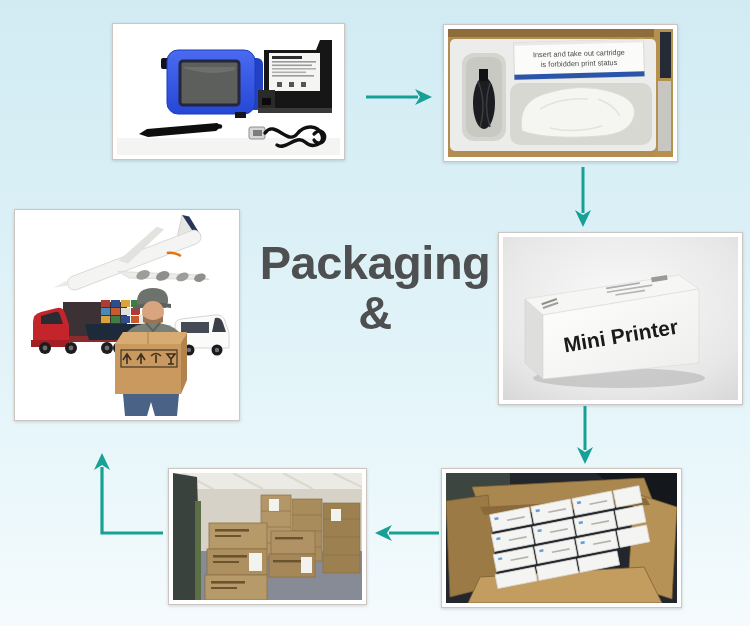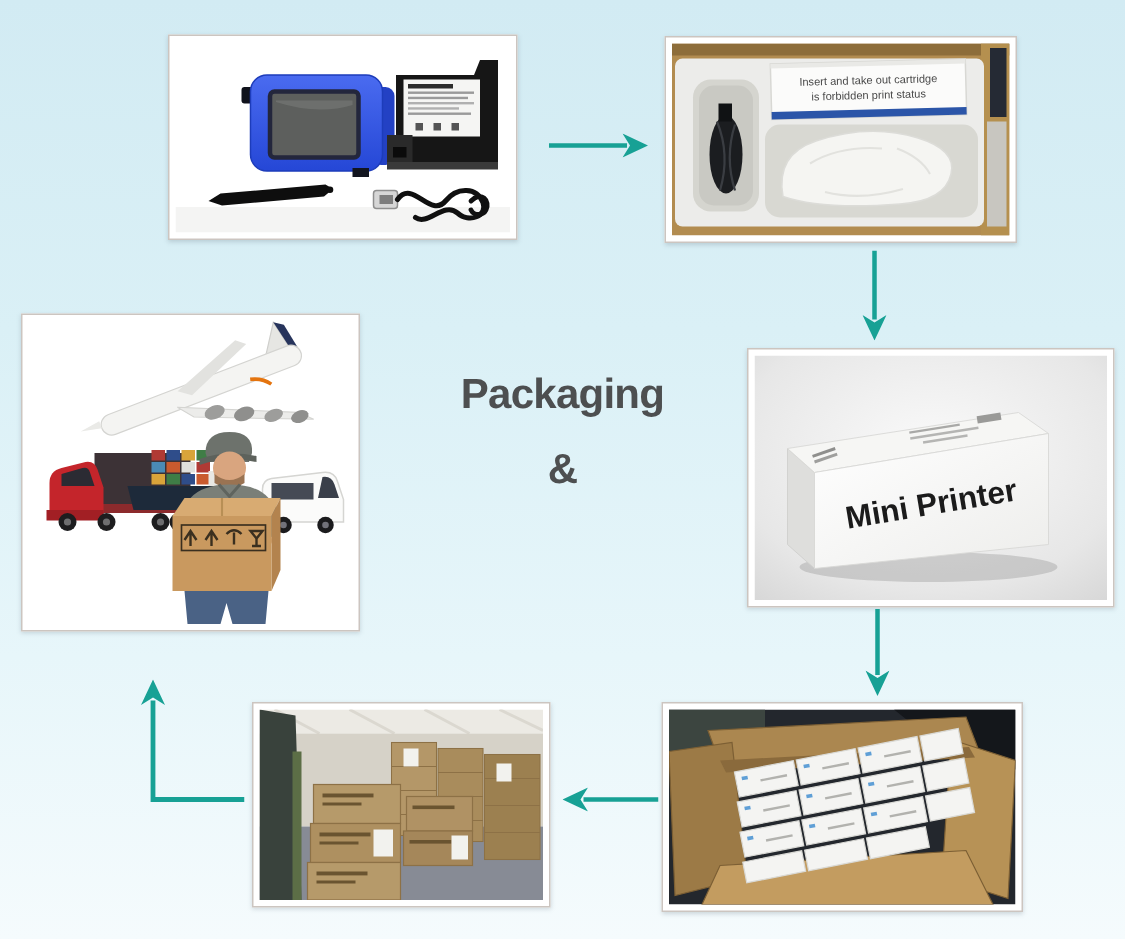--- a/index.html
+++ b/index.html
@@ -8,21 +8,21 @@
     background:linear-gradient(180deg,#d2ebf3 0%,#daf0f6 35%,#e7f6fa 70%,#f5fbfd 100%);
     font-family:"Liberation Sans",sans-serif;
   }
   .frame{
     position:absolute;background:#fff;border:1px solid #ccc5c0;padding:4px;
     box-sizing:border-box;box-shadow:0 1px 3px rgba(100,120,130,.28);
   }
   .frame svg{display:block;width:100%;height:100%;}
   .title{
     position:absolute;left:245px;top:238px;width:260px;text-align:center;
-    font-weight:bold;font-size:28px;line-height:50px;letter-spacing:-0.5px;color:#4d4f50;
+    font-weight:bold;font-size:47px;line-height:50px;letter-spacing:-0.5px;color:#4d4f50;
   }
   .title div{white-space:nowrap;}
   .arrow{position:absolute;}
   .svgtext{font-family:"Liberation Sans",sans-serif;}
 </style>
 </head>
 <body>
 
 <div class="stage">
 

